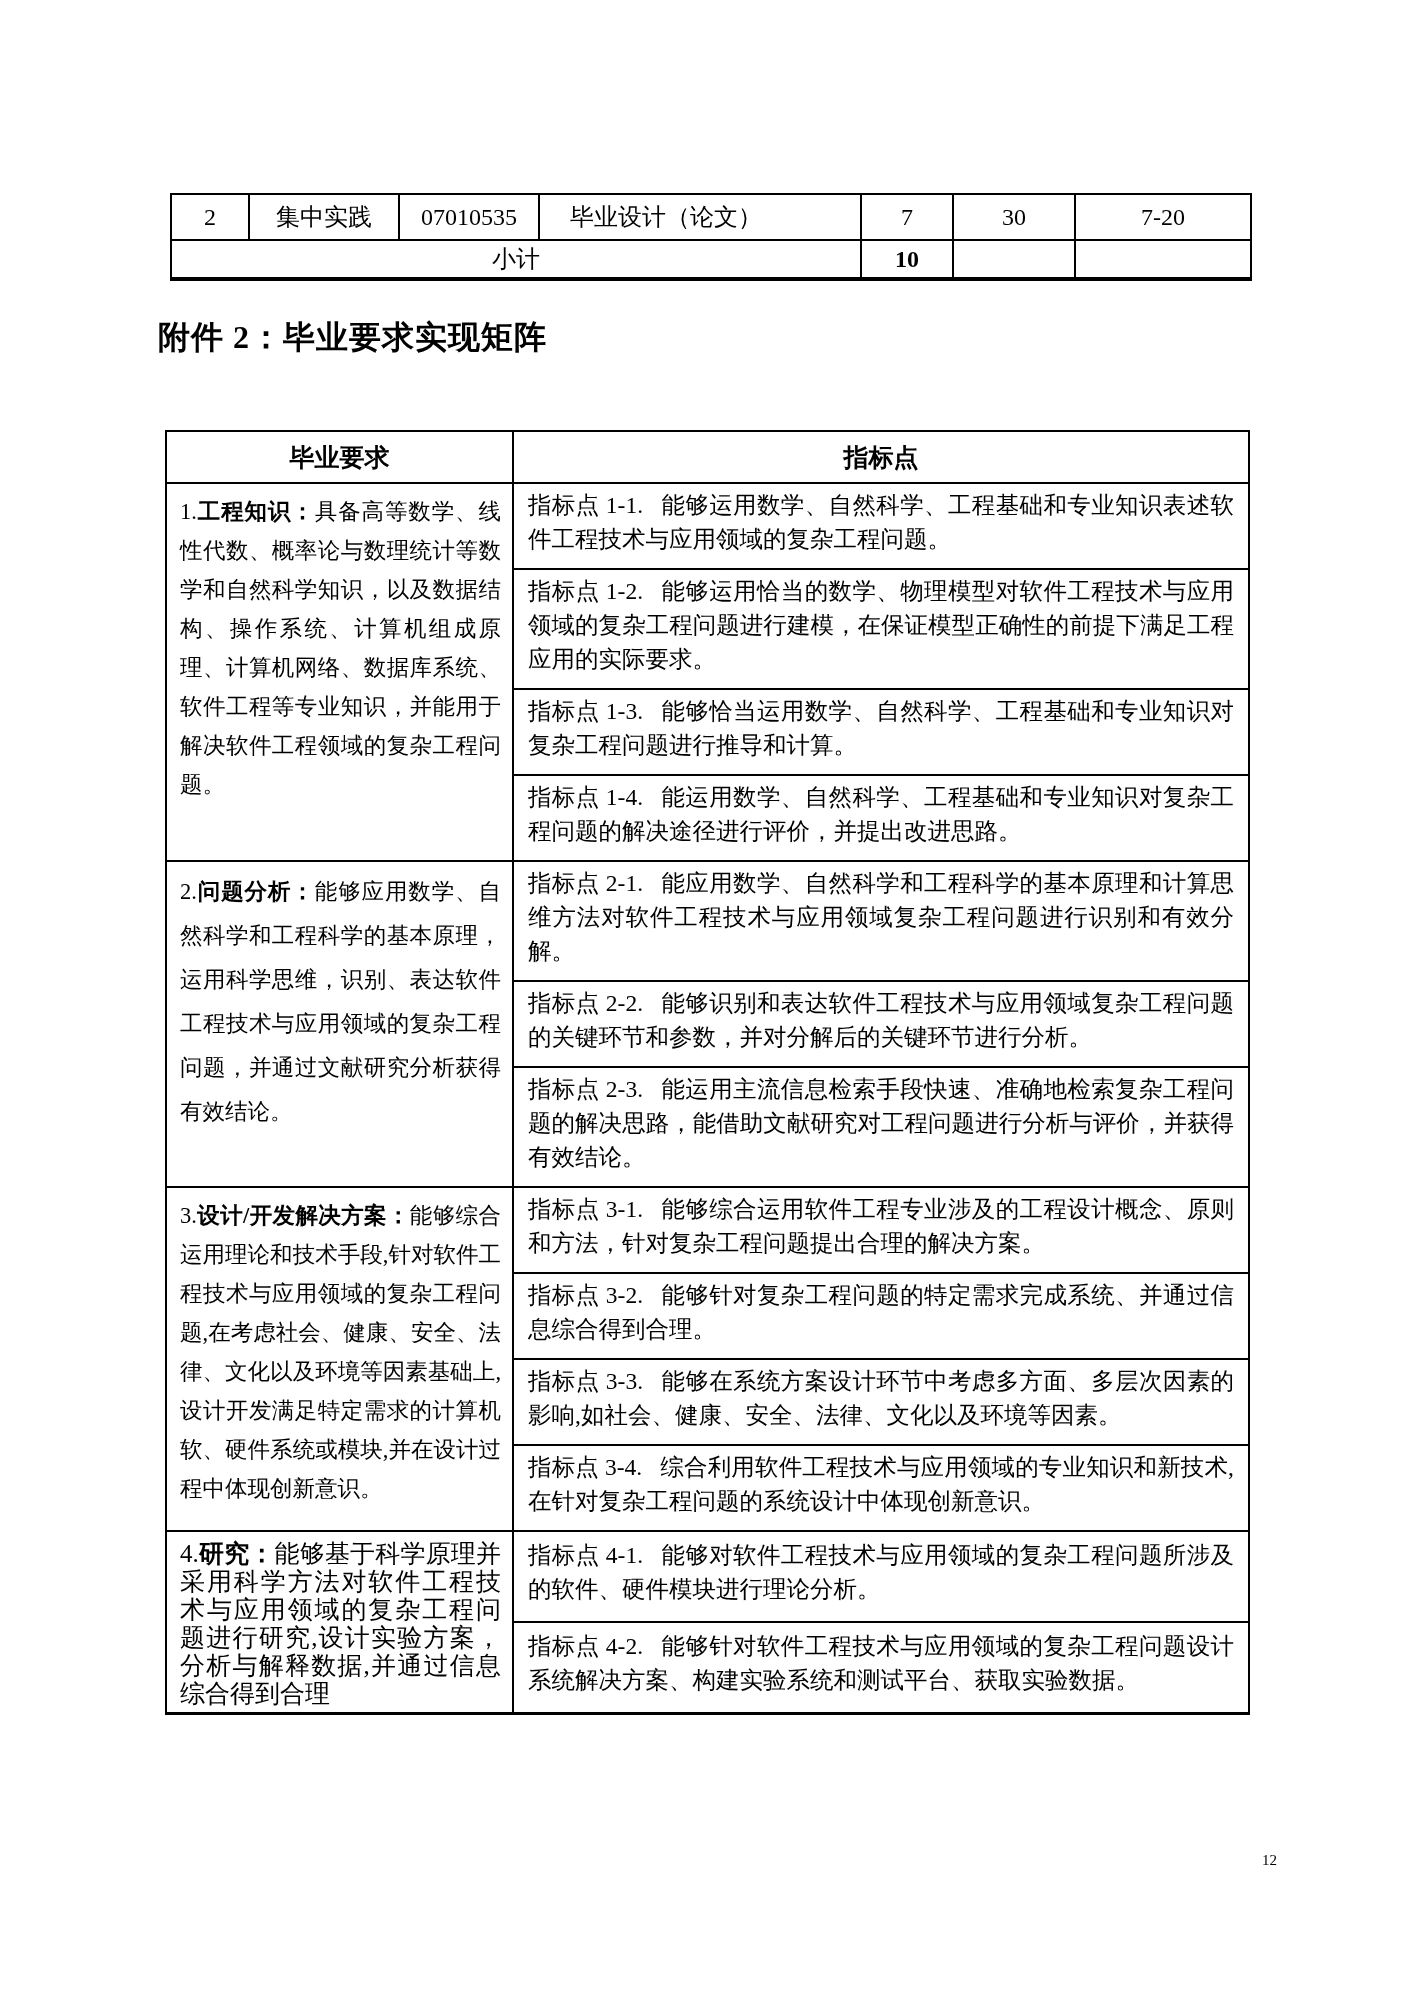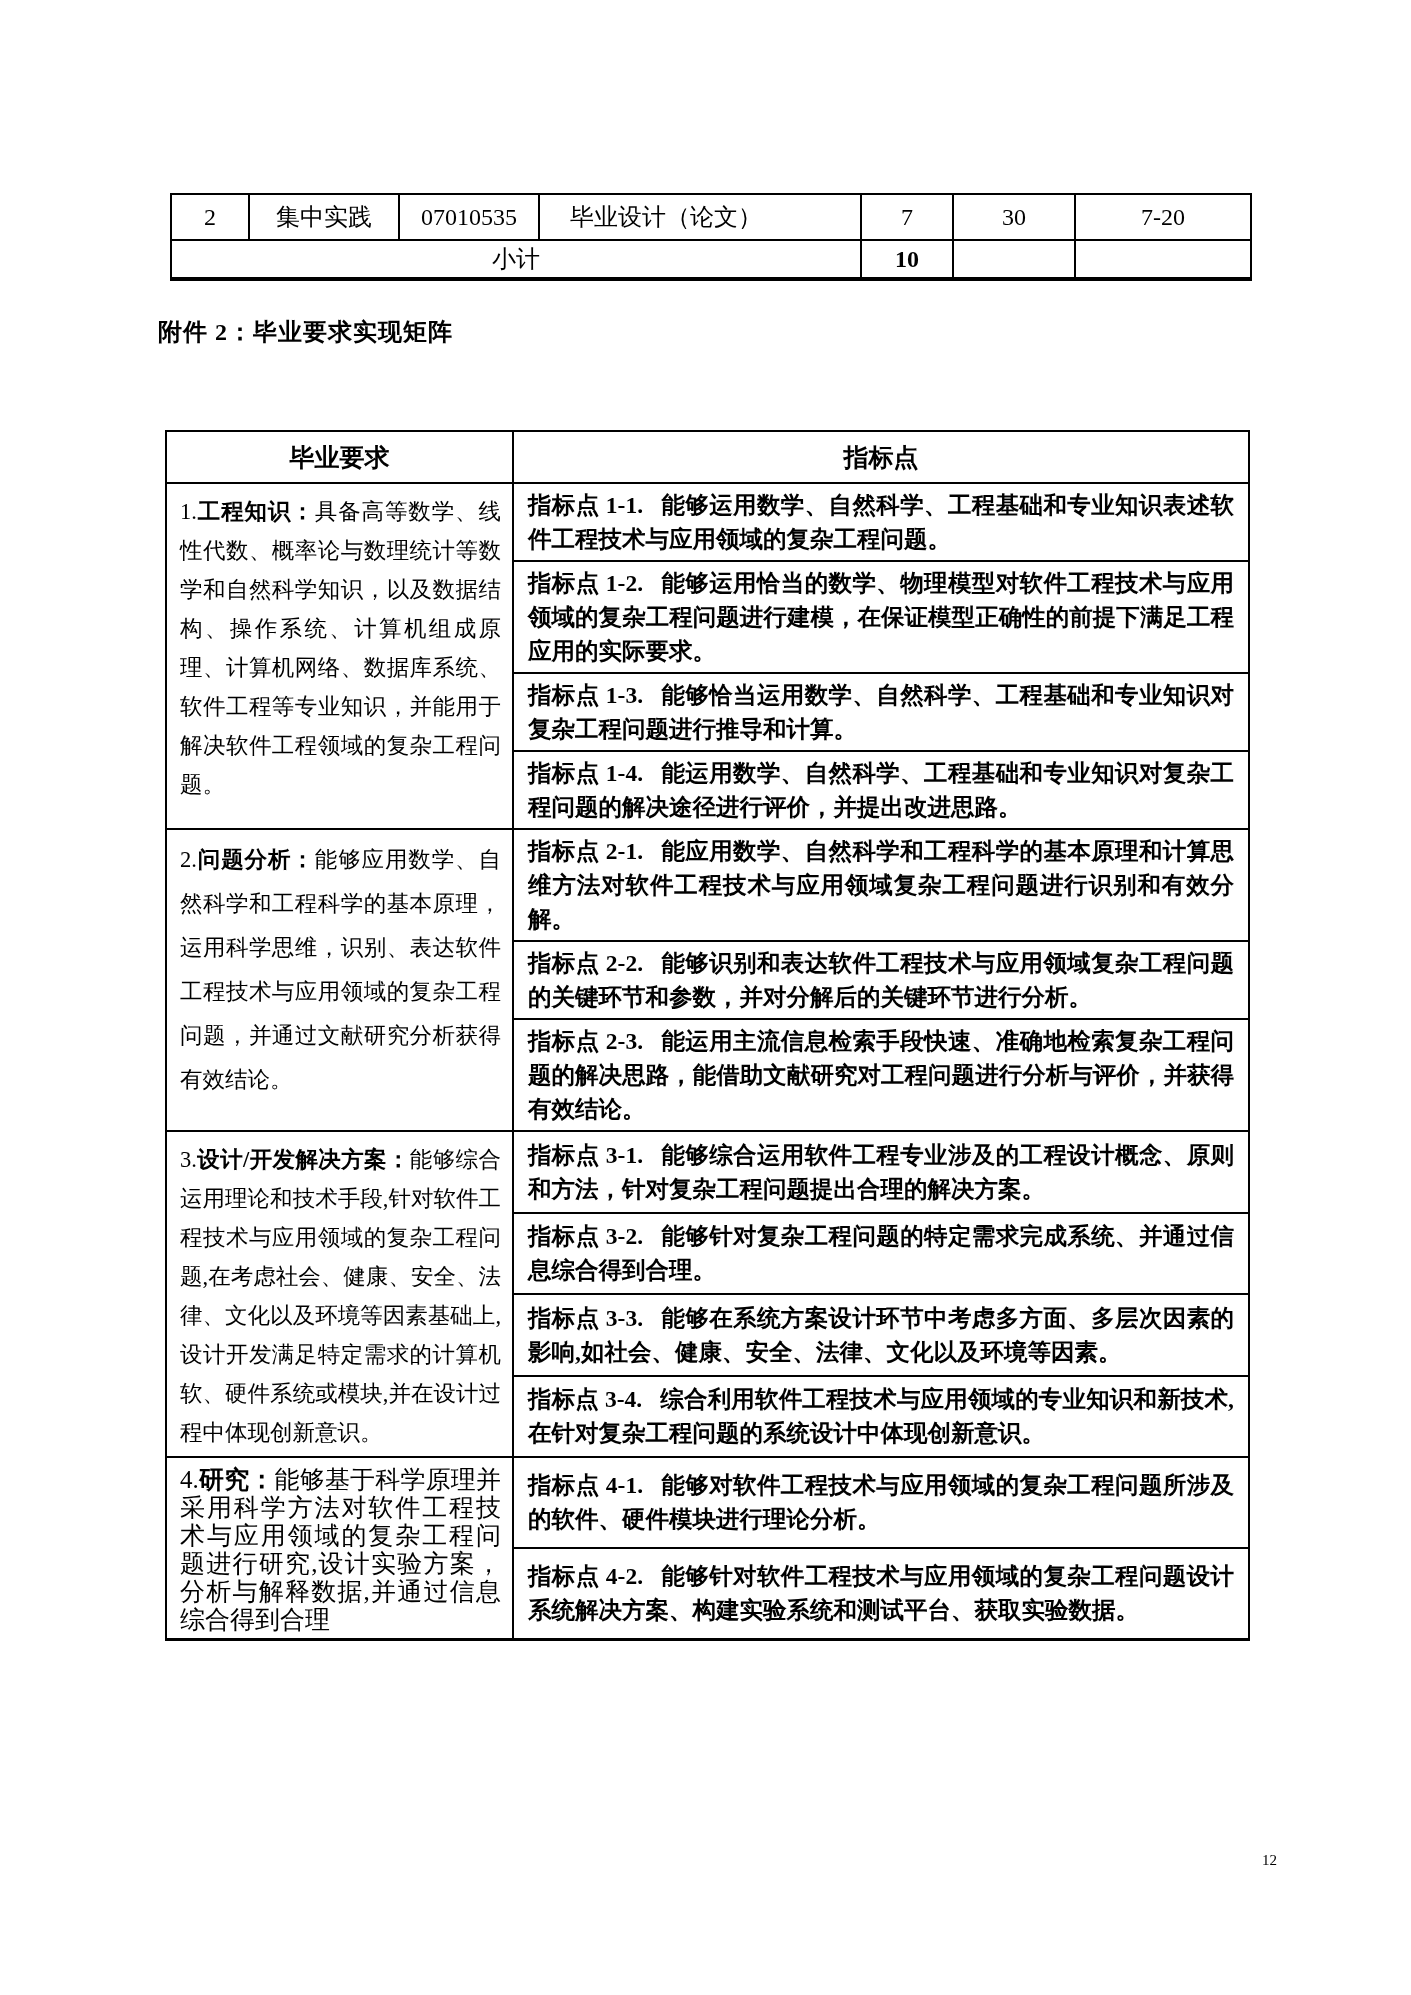--- a/index.html
+++ b/index.html
@@ -20,21 +20,21 @@
     text-align:center;vertical-align:middle;
     font-size:24px;padding:2px 4px;
   }
   .top-table tr.r1 td{height:46px;}
   .top-table tr.r2 td{height:36px;}
   .top-table .bold{font-weight:bold;}
 
   
   .attach-heading{
     position:absolute;left:158px;top:316px;
-    font-size:24px;font-weight:bold;letter-spacing:1px;
+    font-size:32px;font-weight:bold;letter-spacing:1px;
   }
 
   
   .matrix-title{
     position:absolute;left:165px;top:384px;width:1083px;
     text-align:center;font-size:33px;font-weight:bold;letter-spacing:1px;
   }
 
   
   .matrix-table{position:absolute;left:165px;top:430px;width:1083px;border-bottom:3px solid #000;}
@@ -42,22 +42,21 @@
   .matrix-table col.c-ind{width:736px;}
   .matrix-table th{
     height:52px;font-size:25px;font-weight:bold;
     text-align:center;vertical-align:middle;padding:2px;
   }
   td.ind{
     font-size:23.5px;line-height:34px;
     text-align:justify;text-justify:inter-character;
     word-break:break-all;
     vertical-align:middle;
-    padding:4px 14px 4px 14px;
-    font-weight:bold;
+    padding:4px 14px 12px 14px;
   }
   td.ind .ind-id{margin-right:18px;white-space:nowrap;}
   td.req{
     font-size:22.5px;
     text-align:justify;text-justify:inter-character;
     word-break:break-all;
     vertical-align:top;
     padding:8px 11px 4px 13px;
   }
   td.req .num{font-weight:normal;}

